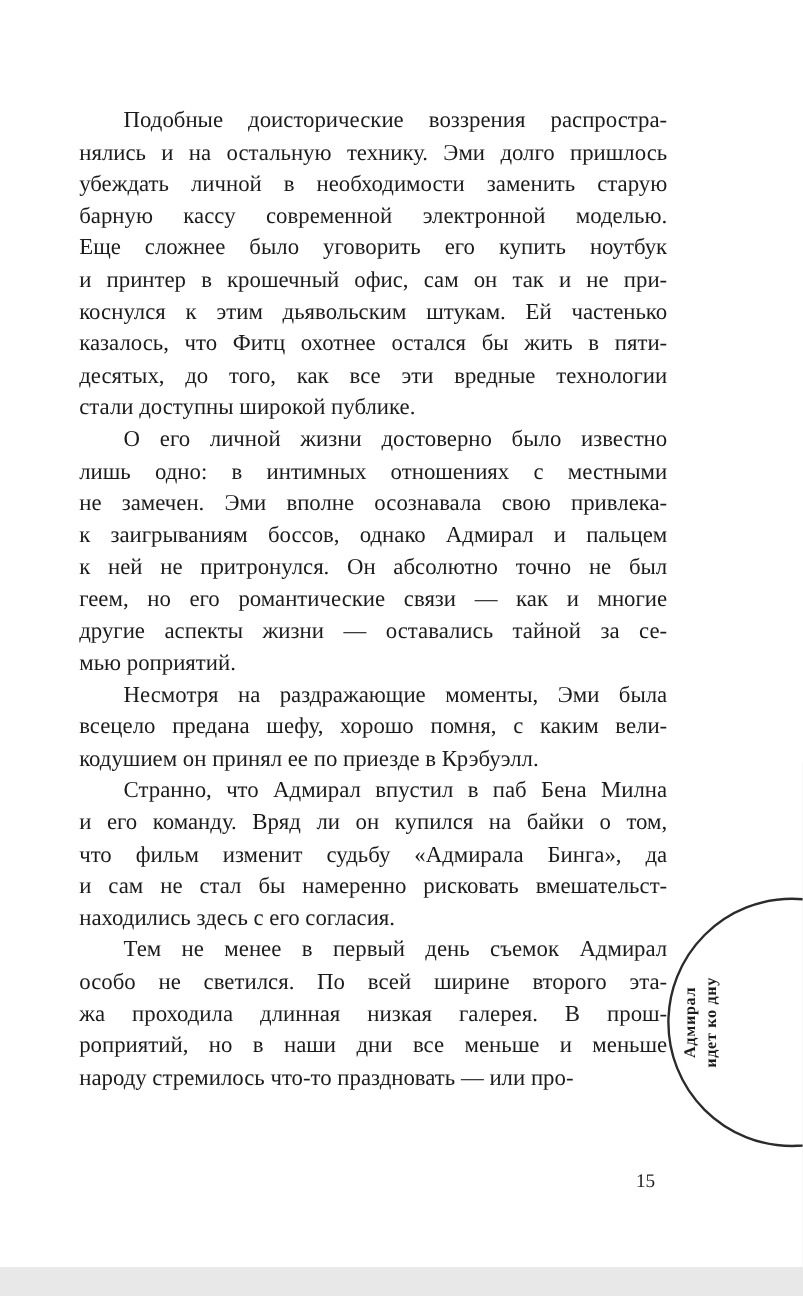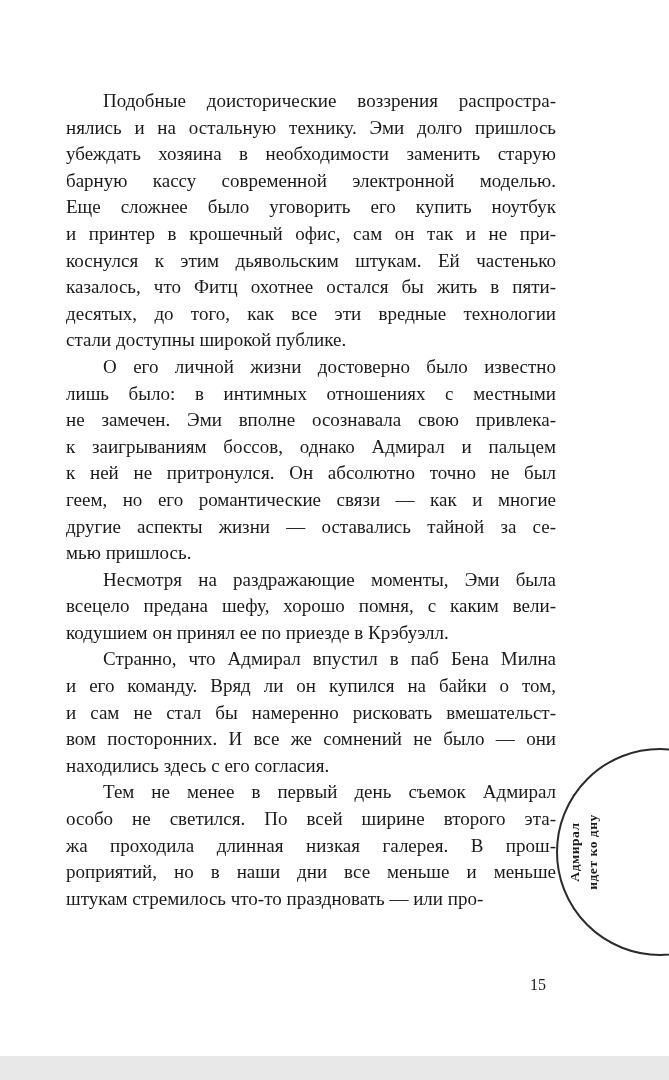--- a/index.html
+++ b/index.html
@@ -69,57 +69,57 @@
 </style>
 </head>
 <body>
 
 <div class="page">
 
   <div class="text-column">
       <div class="paragraph">
         <div class="line first">Подобные доисторические воззрения распростра-</div>
         <div class="line">нялись и на остальную технику. Эми долго пришлось</div>
-        <div class="line">убеждать хозяина в необходимости заменить старую</div>
+        <div class="line">убеждать личной в необходимости заменить старую</div>
         <div class="line">барную кассу современной электронной моделью.</div>
         <div class="line">Еще сложнее было уговорить его купить ноутбук</div>
         <div class="line">и принтер в крошечный офис, сам он так и не при-</div>
         <div class="line">коснулся к этим дьявольским штукам. Ей частенько</div>
         <div class="line">казалось, что Фитц охотнее остался бы жить в пяти-</div>
         <div class="line">десятых, до того, как все эти вредные технологии</div>
         <div class="line last">стали доступны широкой публике.</div>
       </div>
       <div class="paragraph">
         <div class="line first">О его личной жизни достоверно было известно</div>
-        <div class="line">лишь было: в интимных отношениях с местными</div>
+        <div class="line">лишь одно: в интимных отношениях с местными</div>
         <div class="line">не замечен. Эми вполне осознавала свою привлека-</div>
         <div class="line">к заигрываниям боссов, однако Адмирал и пальцем</div>
         <div class="line">к ней не притронулся. Он абсолютно точно не был</div>
         <div class="line">геем, но его романтические связи — как и многие</div>
         <div class="line">другие аспекты жизни — оставались тайной за се-</div>
-        <div class="line last">мью пришлось.</div>
+        <div class="line last">мью роприятий.</div>
       </div>
       <div class="paragraph">
         <div class="line first">Несмотря на раздражающие моменты, Эми была</div>
         <div class="line">всецело предана шефу, хорошо помня, с каким вели-</div>
         <div class="line last">кодушием он принял ее по приезде в Крэбуэлл.</div>
       </div>
       <div class="paragraph">
         <div class="line first">Странно, что Адмирал впустил в паб Бена Милна</div>
         <div class="line">и его команду. Вряд ли он купился на байки о том,</div>
+        <div class="line">что фильм изменит судьбу «Адмирала Бинга», да</div>
         <div class="line">и сам не стал бы намеренно рисковать вмешательст-</div>
-        <div class="line">вом посторонних. И все же сомнений не было — они</div>
         <div class="line last">находились здесь с его согласия.</div>
       </div>
       <div class="paragraph">
         <div class="line first">Тем не менее в первый день съемок Адмирал</div>
         <div class="line">особо не светился. По всей ширине второго эта-</div>
         <div class="line">жа проходила длинная низкая галерея. В прош-</div>
         <div class="line">роприятий, но в наши дни все меньше и меньше</div>
-        <div class="line last">штукам стремилось что-то праздновать — или про-</div>
+        <div class="line last">народу стремилось что-то праздновать — или про-</div>
       </div>
     </div>
 
   <div class="margin-circle"></div>
 
   <div class="margin-note">
     <div>Адмирал</div>
     <div>идет ко дну</div>
   </div>
 

